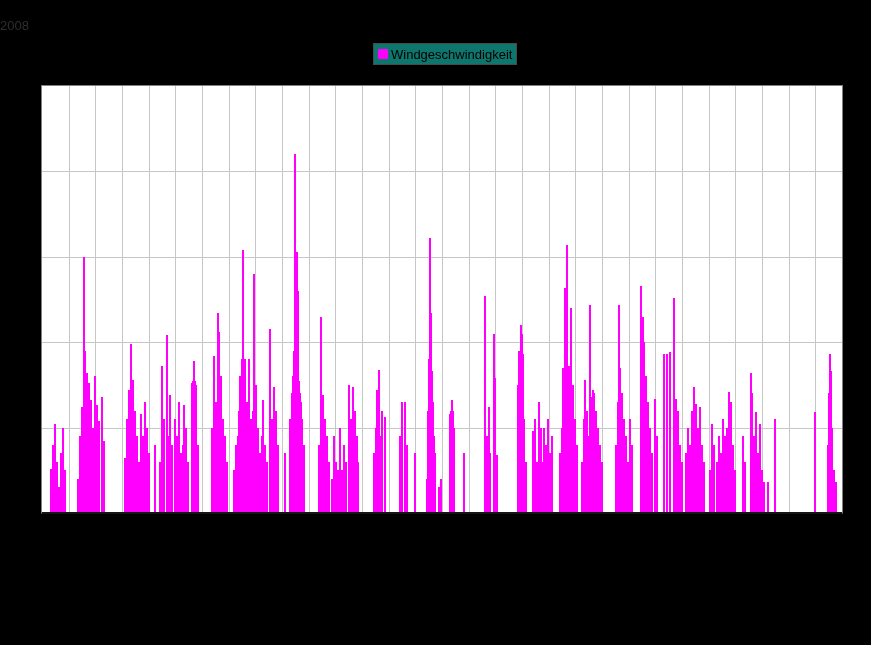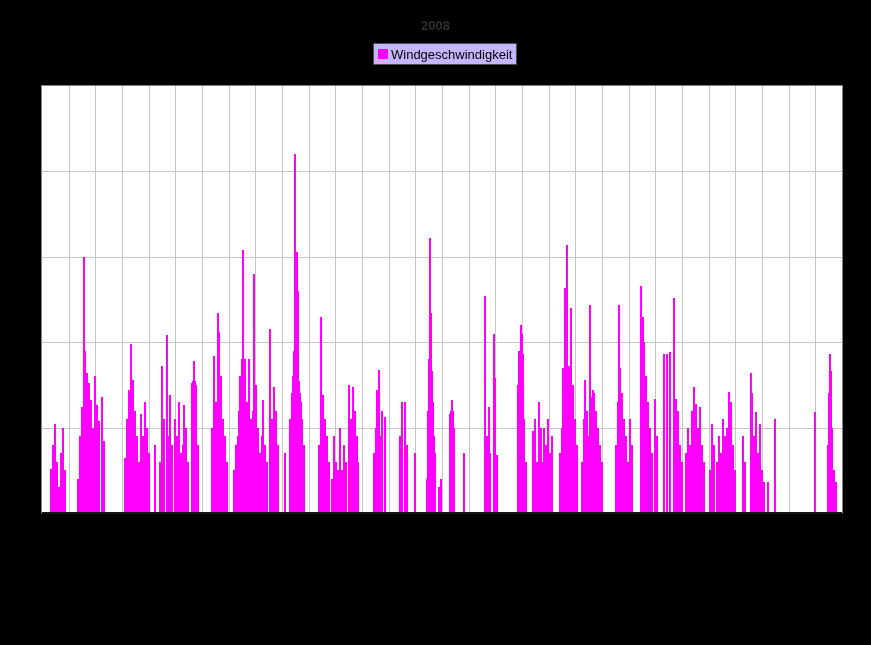--- a/index.html
+++ b/index.html
@@ -1,37 +1,37 @@
 <!DOCTYPE html>
 <html><head>
 <meta charset="utf-8">
 <style>
   html,body{margin:0;padding:0;background:#000;}
   .canvas{position:relative;width:871px;height:645px;background:#000;overflow:hidden;
           font-family:"Liberation Sans",sans-serif;}
-  .chart-title{position:absolute;top:18px;left:0;width:871px;text-align:center;
-               font-size:13px;font-weight:bold;color:#2e2e2e;}
+  .chart-title{position:absolute;top:18px;left:0;width:871px;text-align:left;
+               font-size:13px;font-weight:normal;color:#2e2e2e;}
   .legend{position:absolute;top:43px;left:373px;height:22px;min-width:137px;
           background:#fff;border:1px solid #4a4a4a;box-sizing:border-box;
           display:flex;align-items:center;padding:0 4px;}
   .legend .swatch{display:inline-block;width:10px;height:10px;background:#ff00ff;
                   margin-right:3px;flex:0 0 auto;}
   .legend .legend-label{font-size:13px;color:#000;white-space:nowrap;line-height:1;}
   .plot{position:absolute;left:41px;top:85px;width:800px;height:427px;
         background:#fff;border:1px solid #808080;border-bottom-color:#151515;}
   .plot svg{display:block;}
 </style>
 </head>
 <body>
 
 <div class="canvas">
 
   <div class="chart-title" style="color: rgb(46, 46, 46);">2008</div>
 
-  <div class="legend" style="background: #c4b5fd; border-color: rgb(74, 74, 74);">
+  <div class="legend" style="background: #0f766e; border-color: rgb(74, 74, 74);">
     <span class="swatch" style="background: rgb(255, 0, 255);"></span>
     <span class="legend-label">Windgeschwindigkeit</span>
   </div>
 
   <div class="plot">
     <svg id="plot-svg" width="800" height="427" viewBox="0 0 800 427" shape-rendering="crispEdges">
         <g>
           <line x1="27.5" x2="27.5" y1="0" y2="427" stroke="#c6c6c6" stroke-width="1"></line>
           <line x1="53.5" x2="53.5" y1="0" y2="427" stroke="#c6c6c6" stroke-width="1"></line>
           <line x1="80.5" x2="80.5" y1="0" y2="427" stroke="#c6c6c6" stroke-width="1"></line>

